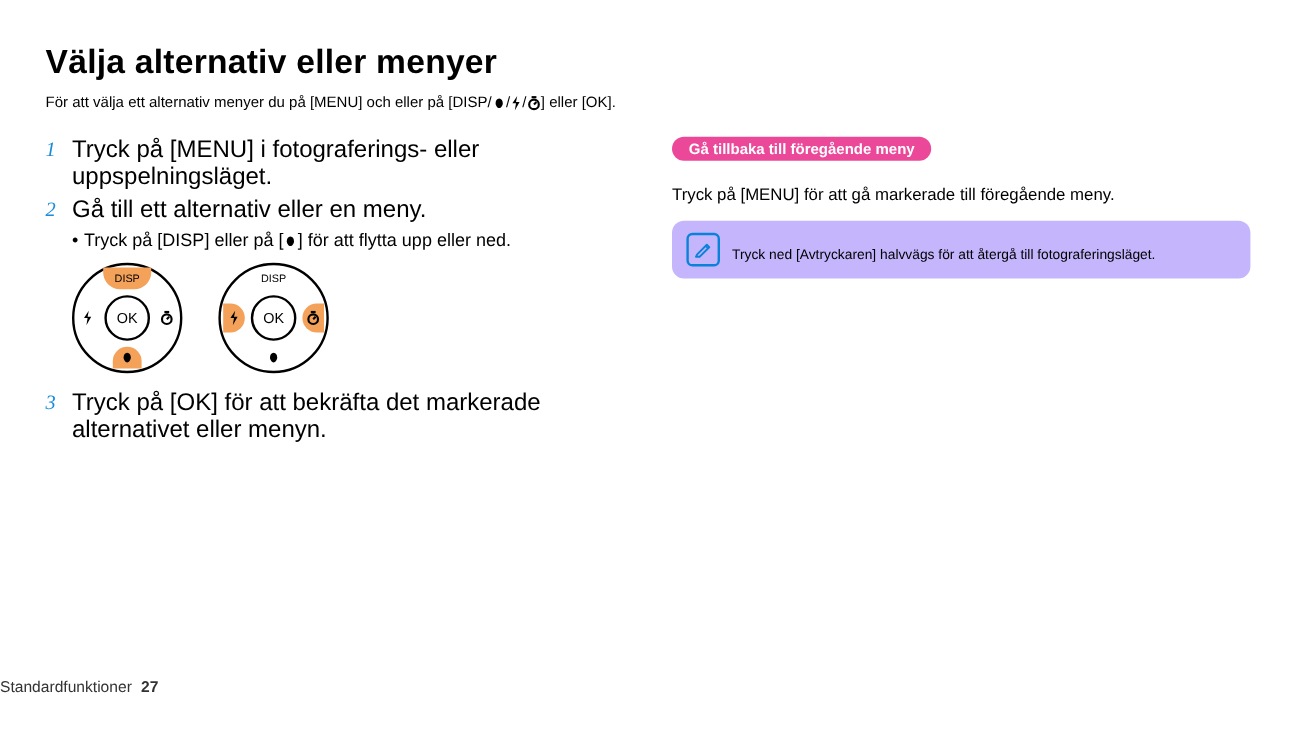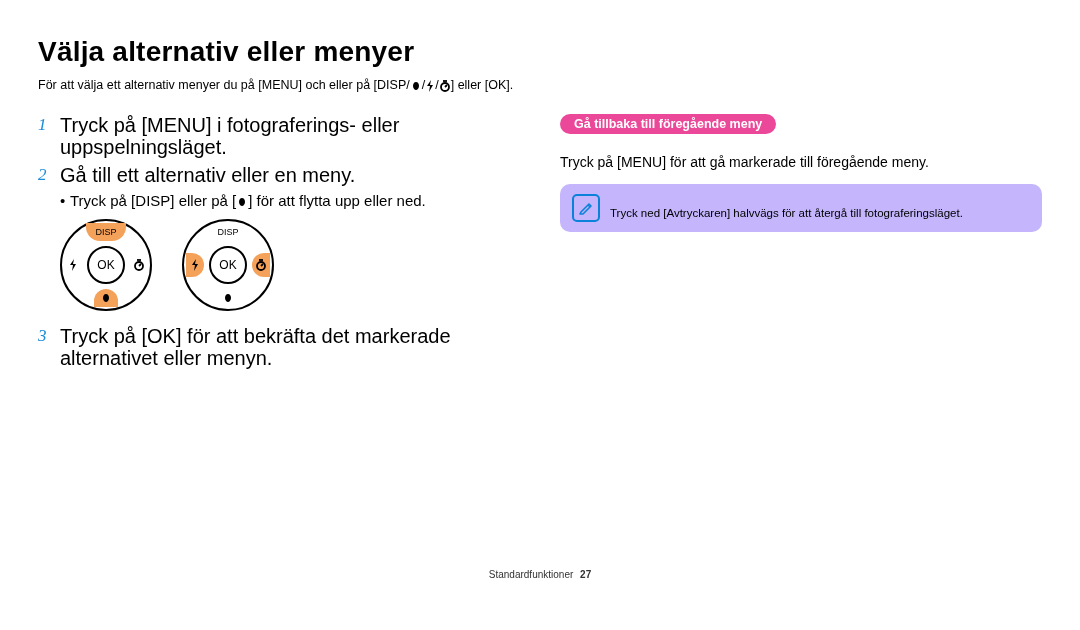--- a/index.html
+++ b/index.html
@@ -27,21 +27,21 @@
 .dial .top{top:2px;left:50%;transform:translateX(-50%);width:40px;height:18px;font-weight:700}
 .dial .bottom{bottom:2px;left:50%;transform:translateX(-50%);width:24px;height:18px}
 .dial .left{left:2px;top:50%;transform:translateY(-50%);width:18px;height:24px}
 .dial .right{right:2px;top:50%;transform:translateY(-50%);width:18px;height:24px}
 .dial .center{position:absolute;top:50%;left:50%;transform:translate(-50%,-50%);width:34px;height:34px;border:2px solid #000;border-radius:50%;display:flex;align-items:center;justify-content:center;font-size:12px}
 .hl{background:#f4a15a;width:40px;height:20px;border-radius:10px}
 .hl-top{border-radius:0 0 14px 14px;height:20px;top:0}
 .hl-bottom{border-radius:14px 14px 0 0;height:20px;bottom:0}
 .hl-left{width:22px;height:24px;border-radius:0 14px 14px 0;left:0}
 .hl-right{width:22px;height:24px;border-radius:14px 0 0 14px;right:0}
-.footer{position:absolute;bottom:14px;left:0;width:100%;text-align:center;font-size:10px;color:#333}
+.footer{position:absolute;bottom:14px;left:0;width:100%;text-align:left;font-size:13px;color:#333}
 .footer .pn{font-weight:700;margin-left:4px}
 .glyph-box{display:inline-flex;vertical-align:middle;align-items:center;justify-content:center}
 svg{overflow:visible}
 </style>
 </head>
 <body>
 
 <div class="page">
   <h1 class="title">Välja alternativ eller menyer</h1>
 

